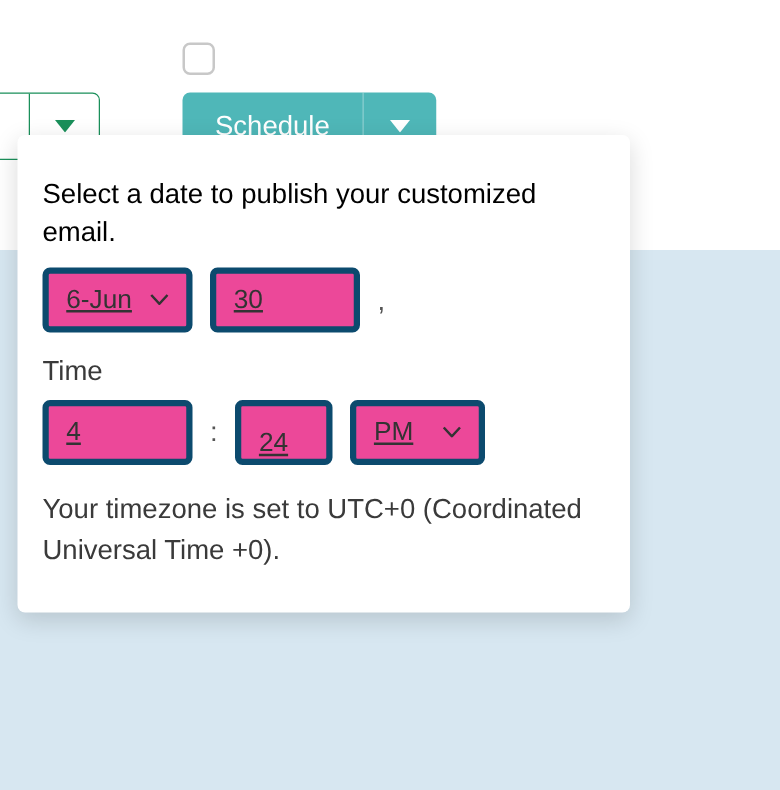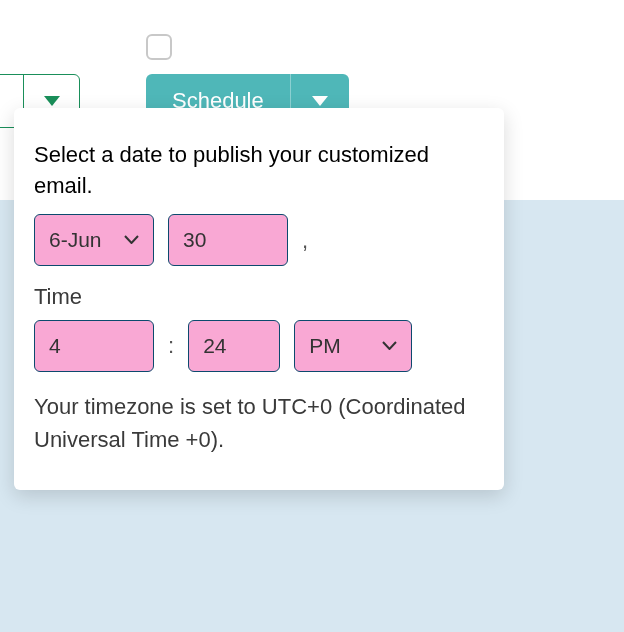--- a/index.html
+++ b/index.html
@@ -121,40 +121,41 @@
     margin-bottom: 10px;
   }
   .row {
     display: flex;
     align-items: center;
     gap: 14px;
     margin-bottom: 18px;
   }
   .input-box, .select-box {
     height: 52px;
-    border: 1px solid #0c4a6e;
+    border: 5px solid #0c4a6e;
     border-radius: 6px;
-    background: #f9a8d4;
+    background: #ec4899;
     display: flex;
     align-items: center;
     padding: 0 14px;
     font-size: 21px;
     color: #333;
+    text-decoration: underline;
   }
   .select-box {
     justify-content: space-between;
     gap: 8px;
     cursor: pointer;
   }
   .w-month { width: 120px; }
   .w-day   { width: 120px; }
   .w-year  { width: 120px; }
   .w-hour  { width: 120px; }
-  .w-min   { width: 92px; }
-  .w-ampm  { width: 118px; }
+  .w-min   { width: 78px; align-items: flex-end; }
+  .w-ampm  { width: 108px; }
   .sep {
     font-size: 22px;
     color: #555;
     padding: 0 0px;
     align-self: flex-end;
     padding-bottom: 12px;
   }
   .sep-colon {
     font-size: 22px;
     color: #555;

